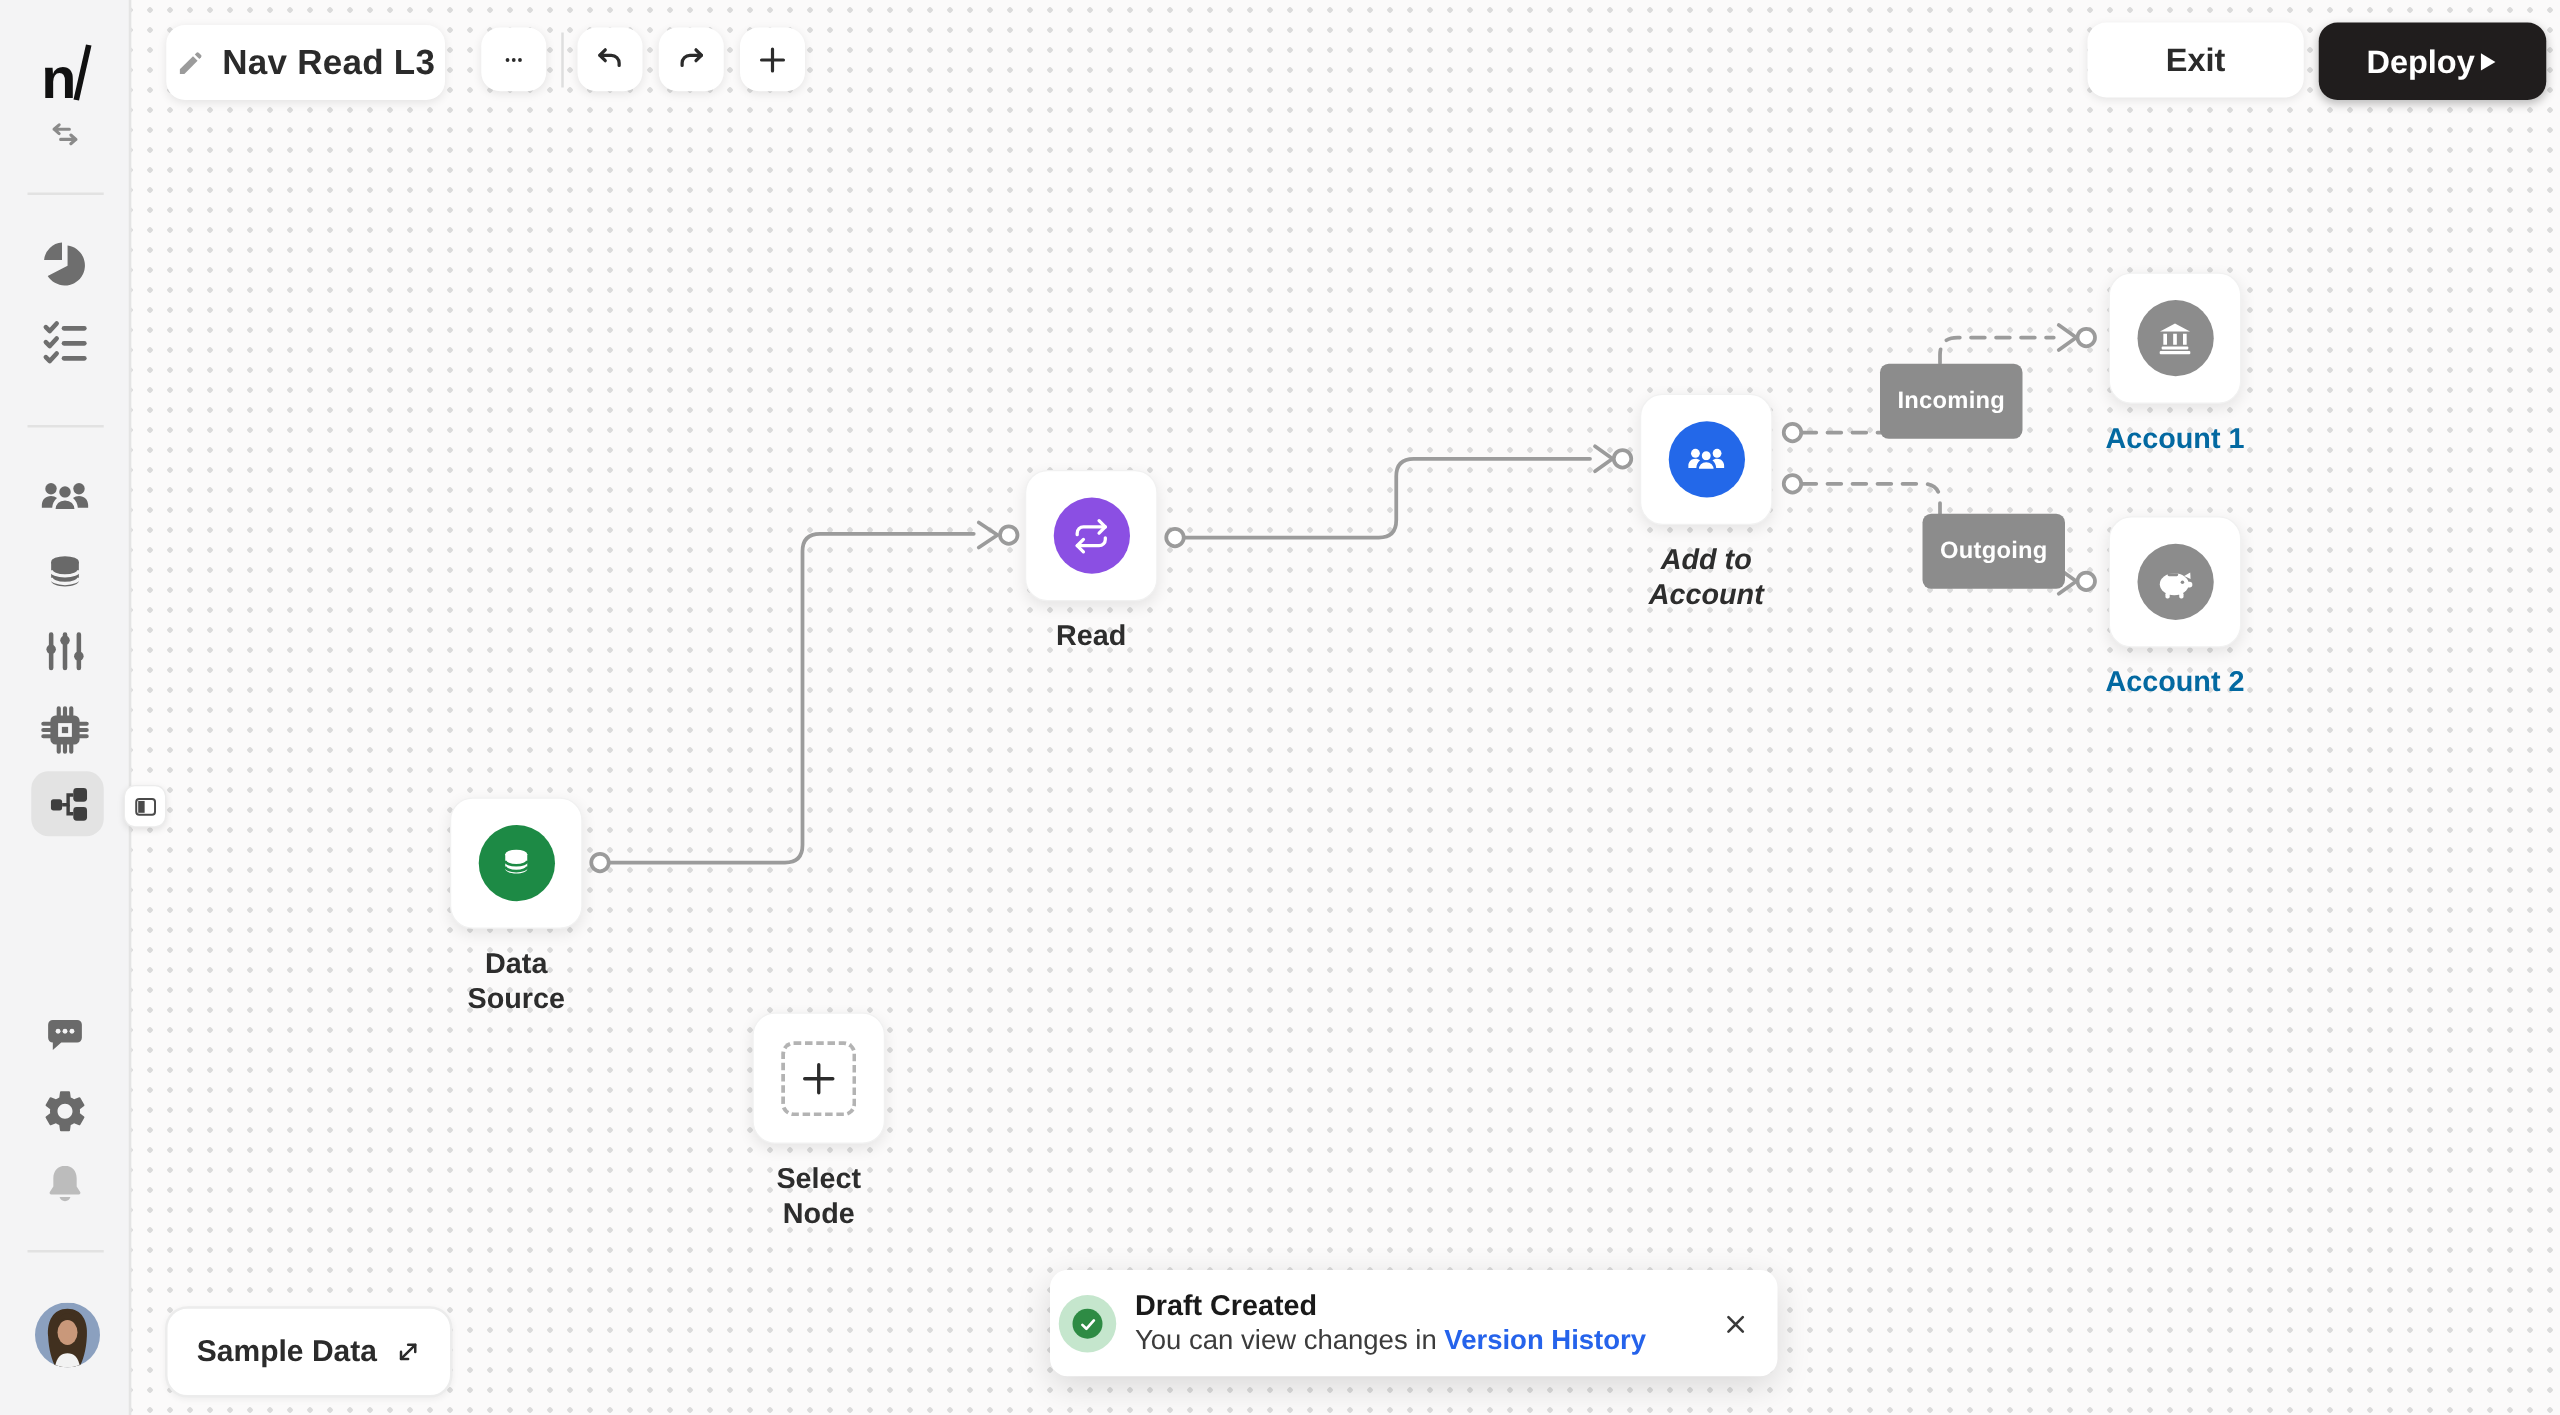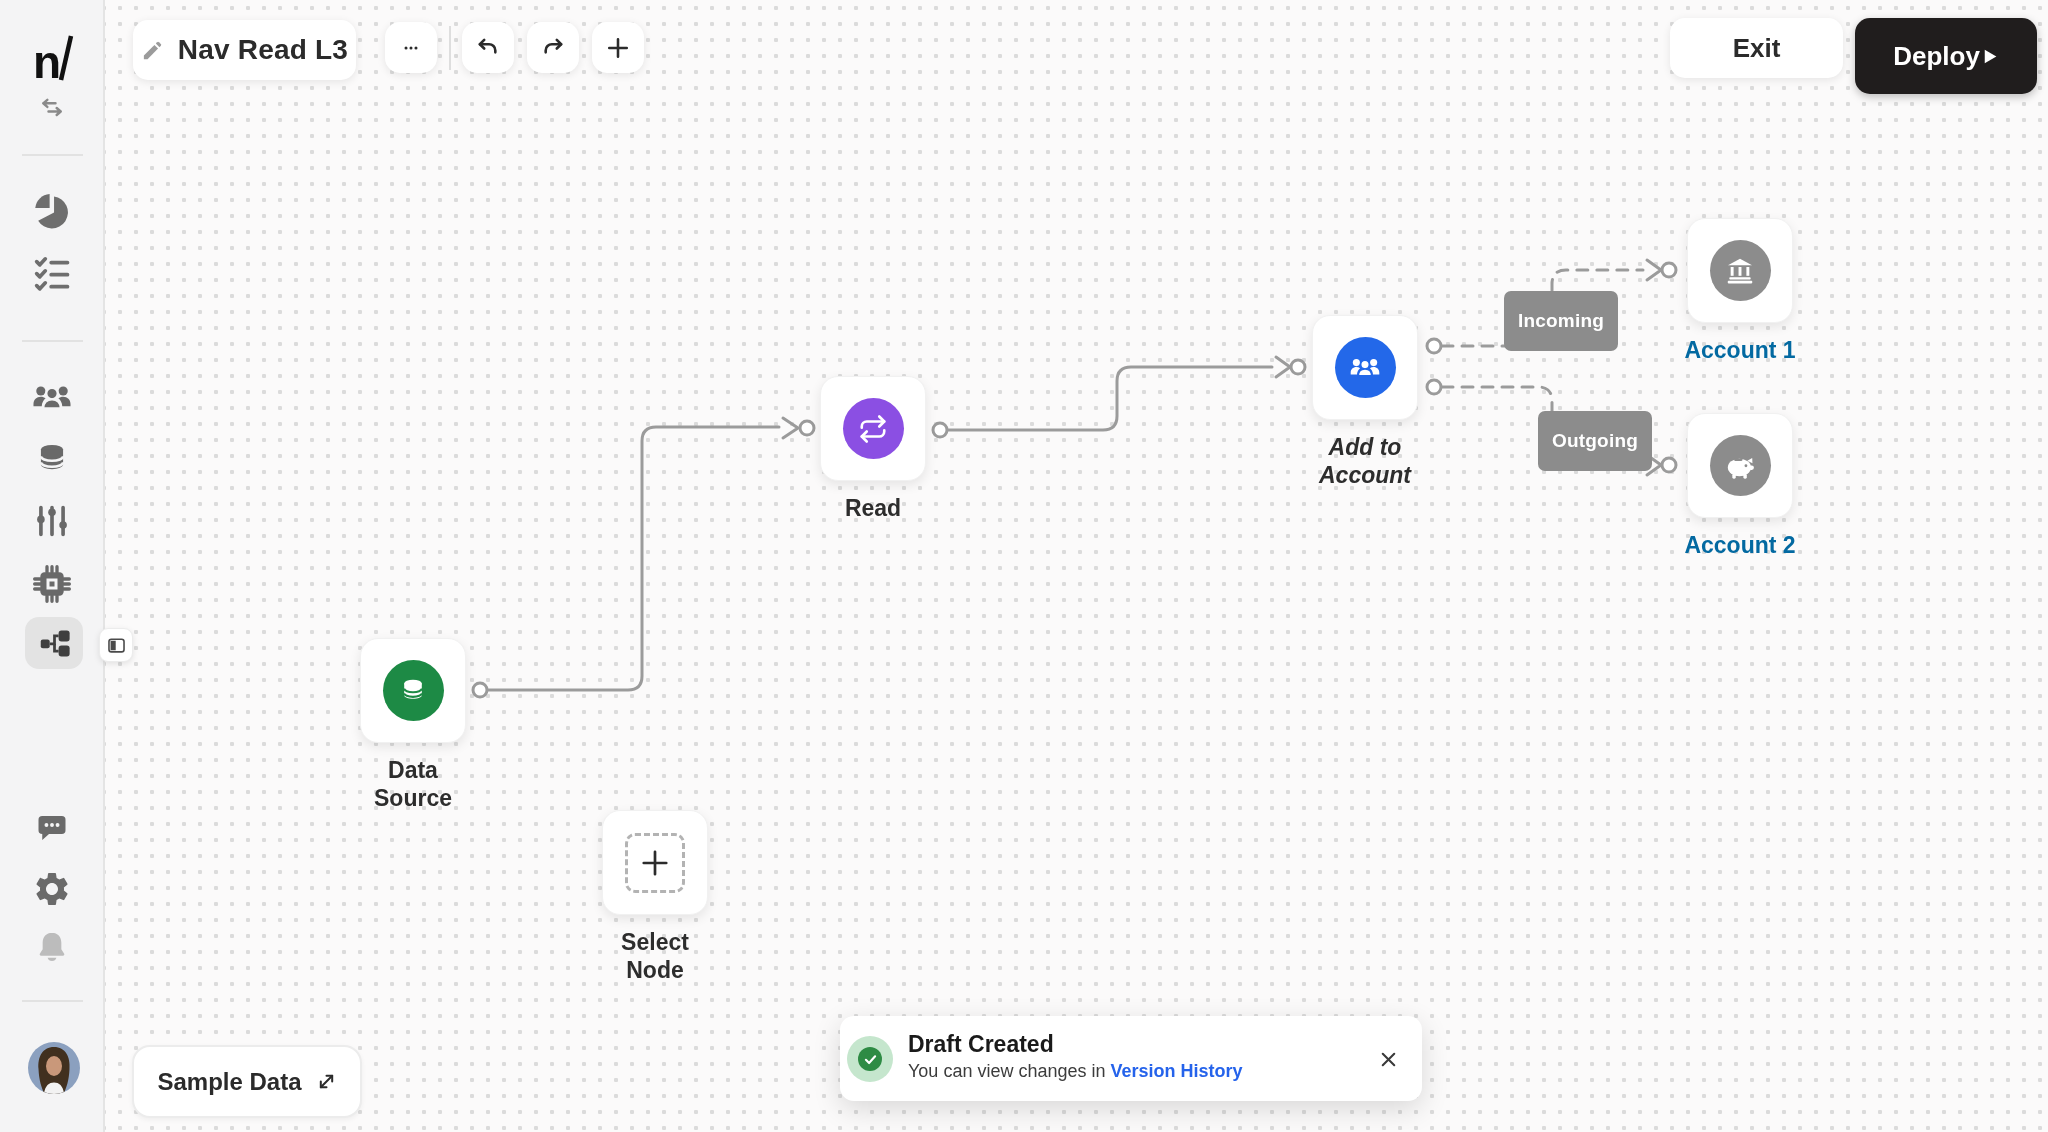--- a/index.html
+++ b/index.html
@@ -25,21 +25,21 @@
     overflow:hidden;}
   
   .hdr-card{position:absolute;background:#fff;border-radius:15px;
     box-shadow:0 2px 8px rgba(0,0,0,.09);display:flex;align-items:center;justify-content:center;
     z-index:20;cursor:pointer;}
   .title-btn{left:133px;top:20px;width:223px;height:60px;gap:14px;}
   .title-txt{font-size:28px;font-weight:700;color:#2b2b2b;letter-spacing:.2px;}
   .sq{width:52px;height:51px;top:22px;}
   .hdr-vdiv{position:absolute;left:449px;top:26px;width:2px;height:44px;background:#dedede;z-index:20;}
   .exit-btn{left:1670px;top:18px;width:173px;height:60px;font-size:26px;font-weight:700;color:#2b2b2b;}
-  .deploy-btn{left:1855px;top:18px;width:182px;height:76px;background:#201d1d;color:#fff;
+  .deploy-btn{left:1855px;top:18px;width:182px;height:62px;background:#201d1d;color:#fff;
     font-size:26px;font-weight:700;box-shadow:0 3px 8px rgba(0,0,0,.25);}
   
   .node{position:absolute;width:106px;height:105px;background:#fff;border:1px solid #f1f1f1;
     border-radius:18px;box-shadow:0 4px 12px rgba(0,0,0,.09);display:flex;align-items:center;
     justify-content:center;z-index:4;cursor:pointer;}
   .node-circle{width:61px;height:61px;border-radius:50%;display:flex;align-items:center;
     justify-content:center;}
   .node-label{position:absolute;width:170px;text-align:center;font-size:23px;font-weight:700;
     color:#2d2d2d;line-height:1.2;white-space:pre-line;z-index:4;}
   .node-label.muted{color:#0369a1;}
@@ -49,21 +49,21 @@
     padding:19px 14px;border-radius:7px;z-index:5;letter-spacing:.2px;}
   
   .toast{position:absolute;left:840px;top:1016px;width:582px;height:85px;background:#fff;
     border-radius:14px;box-shadow:0 8px 28px rgba(0,0,0,.14);z-index:30;}
   .toast-ic{position:absolute;left:7px;top:20px;width:46px;height:46px;border-radius:50%;
     background:#c5e6cd;display:flex;align-items:center;justify-content:center;}
   .toast-ic-inner{width:24px;height:24px;border-radius:50%;background:#2e8b44;display:flex;
     align-items:center;justify-content:center;}
   .toast-body{margin-left:68px;padding-top:15px;}
   .toast-title{font-size:23px;font-weight:700;color:#1a1a1a;line-height:27px;}
-  .toast-msg{font-size:18px;color:#3c3c3c;line-height:27px;}
+  .toast-msg{font-size:22px;color:#3c3c3c;line-height:27px;}
   .toast-link{color:#2563eb;font-weight:700;cursor:pointer;}
   .toast-close{position:absolute;right:22px;top:31px;width:24px;height:24px;display:flex;
     align-items:center;justify-content:center;cursor:pointer;}
   
   .sample-btn{position:absolute;left:132px;top:1045px;width:230px;height:73px;background:#fff;
     border:2px solid #ececec;border-radius:18px;box-shadow:0 2px 5px rgba(0,0,0,.05);
     display:flex;align-items:center;justify-content:center;gap:14px;z-index:30;cursor:pointer;
     font-size:24px;font-weight:700;color:#2b2b2b;}
 </style>
 </head>

